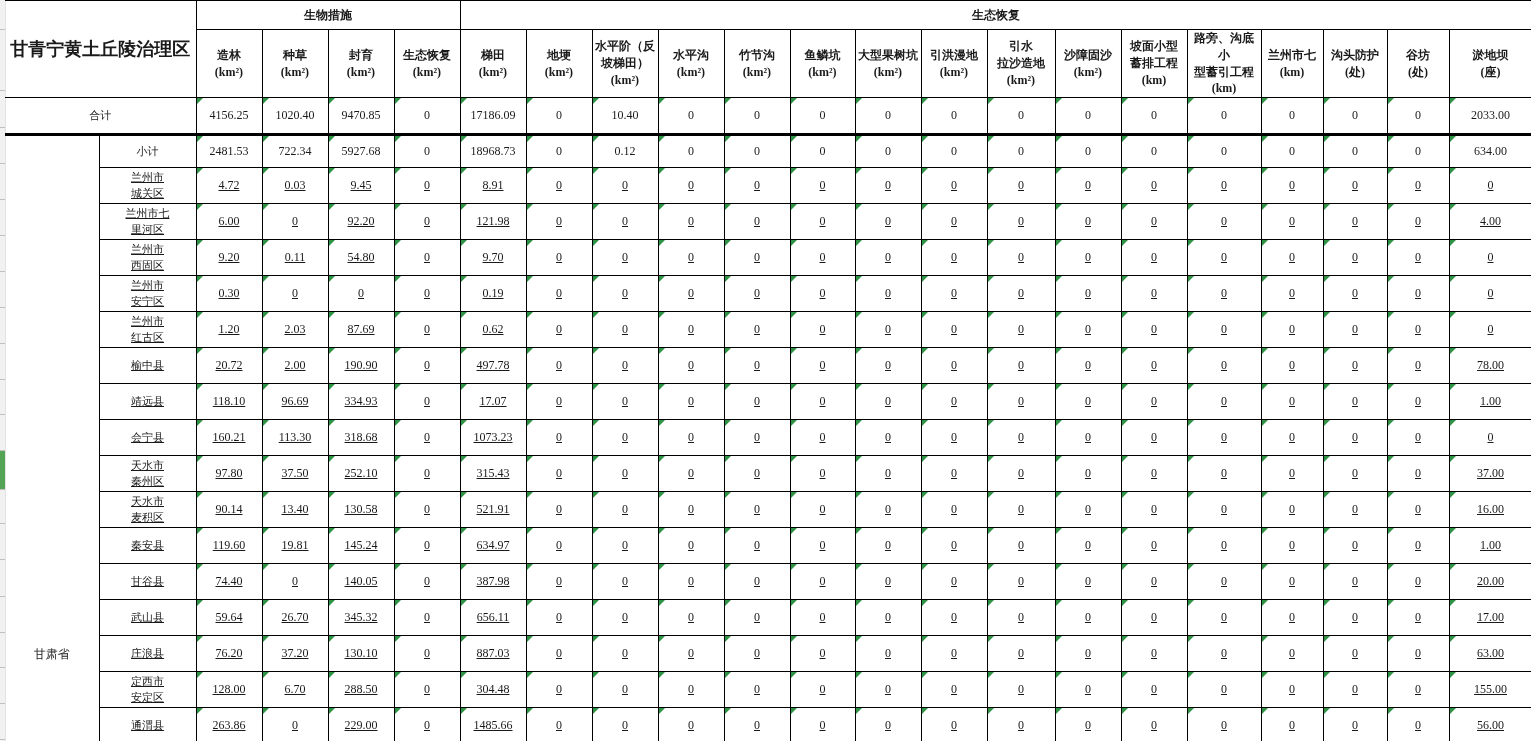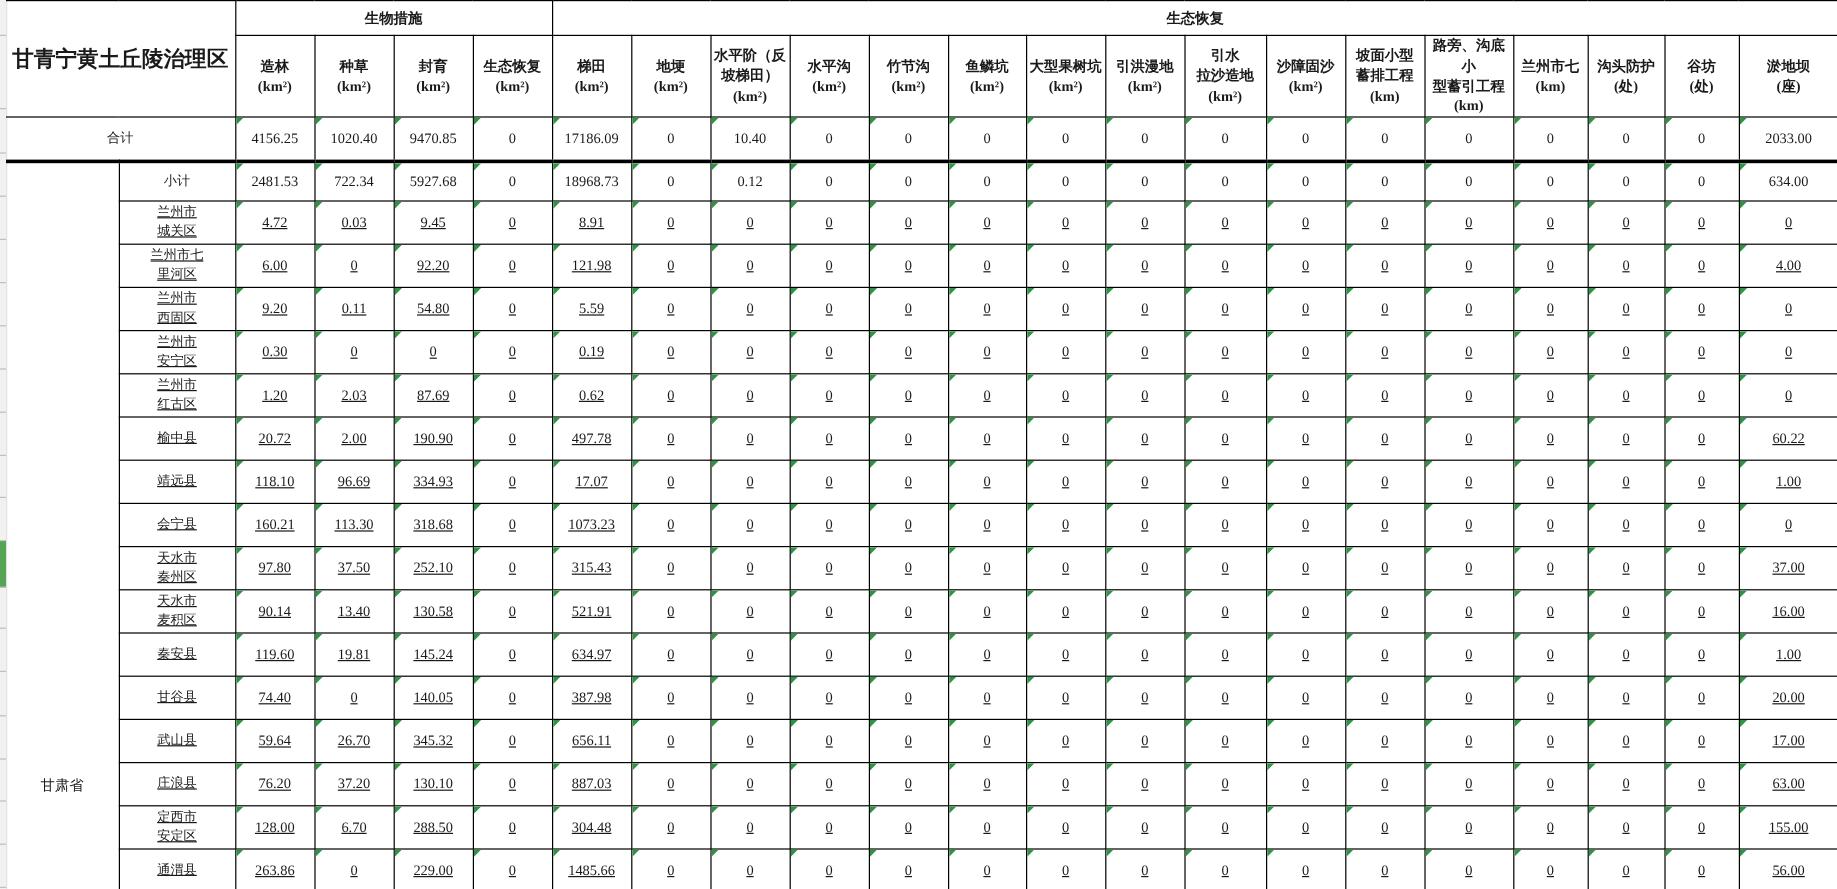--- a/index.html
+++ b/index.html
@@ -257,21 +257,21 @@
           <td class="num"><i class="tri"></i><span>0</span></td>
           <td class="num"><i class="tri"></i><span>4.00</span></td>
         </tr>
         <tr class="r-data">
           <td class="lbl">兰州市
 西固区</td>
           <td class="num"><i class="tri"></i><span>9.20</span></td>
           <td class="num"><i class="tri"></i><span>0.11</span></td>
           <td class="num"><i class="tri"></i><span>54.80</span></td>
           <td class="num"><i class="tri"></i><span>0</span></td>
-          <td class="num"><i class="tri"></i><span>5.59</span></td>
+          <td class="num"><i class="tri"></i><span>9.70</span></td>
           <td class="num"><i class="tri"></i><span>0</span></td>
           <td class="num"><i class="tri"></i><span>0</span></td>
           <td class="num"><i class="tri"></i><span>0</span></td>
           <td class="num"><i class="tri"></i><span>0</span></td>
           <td class="num"><i class="tri"></i><span>0</span></td>
           <td class="num"><i class="tri"></i><span>0</span></td>
           <td class="num"><i class="tri"></i><span>0</span></td>
           <td class="num"><i class="tri"></i><span>0</span></td>
           <td class="num"><i class="tri"></i><span>0</span></td>
           <td class="num"><i class="tri"></i><span>0</span></td>
@@ -343,21 +343,21 @@
           <td class="num"><i class="tri"></i><span>0</span></td>
           <td class="num"><i class="tri"></i><span>0</span></td>
           <td class="num"><i class="tri"></i><span>0</span></td>
           <td class="num"><i class="tri"></i><span>0</span></td>
           <td class="num"><i class="tri"></i><span>0</span></td>
           <td class="num"><i class="tri"></i><span>0</span></td>
           <td class="num"><i class="tri"></i><span>0</span></td>
           <td class="num"><i class="tri"></i><span>0</span></td>
           <td class="num"><i class="tri"></i><span>0</span></td>
           <td class="num"><i class="tri"></i><span>0</span></td>
-          <td class="num"><i class="tri"></i><span>60.22</span></td>
+          <td class="num"><i class="tri"></i><span>78.00</span></td>
         </tr>
         <tr class="r-data">
           <td class="lbl">靖远县</td>
           <td class="num"><i class="tri"></i><span>118.10</span></td>
           <td class="num"><i class="tri"></i><span>96.69</span></td>
           <td class="num"><i class="tri"></i><span>334.93</span></td>
           <td class="num"><i class="tri"></i><span>0</span></td>
           <td class="num"><i class="tri"></i><span>17.07</span></td>
           <td class="num"><i class="tri"></i><span>0</span></td>
           <td class="num"><i class="tri"></i><span>0</span></td>

